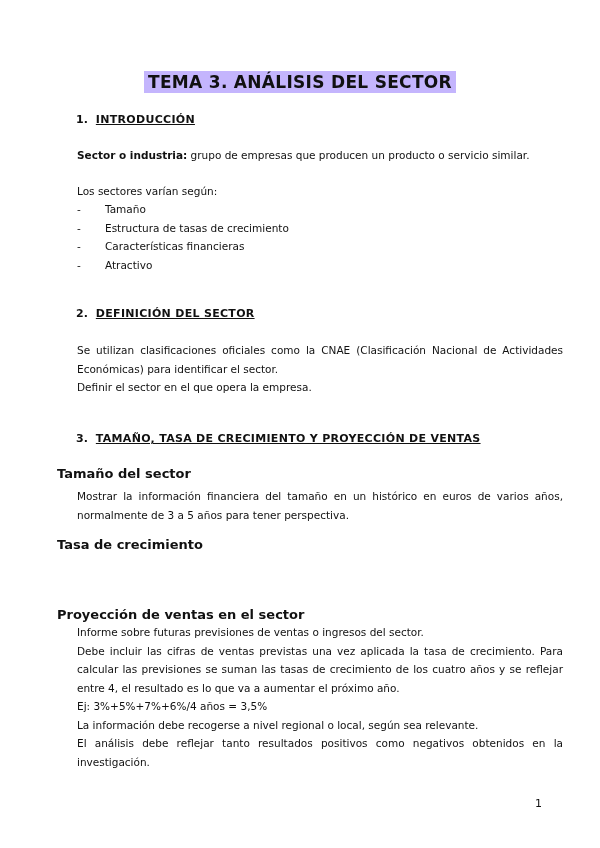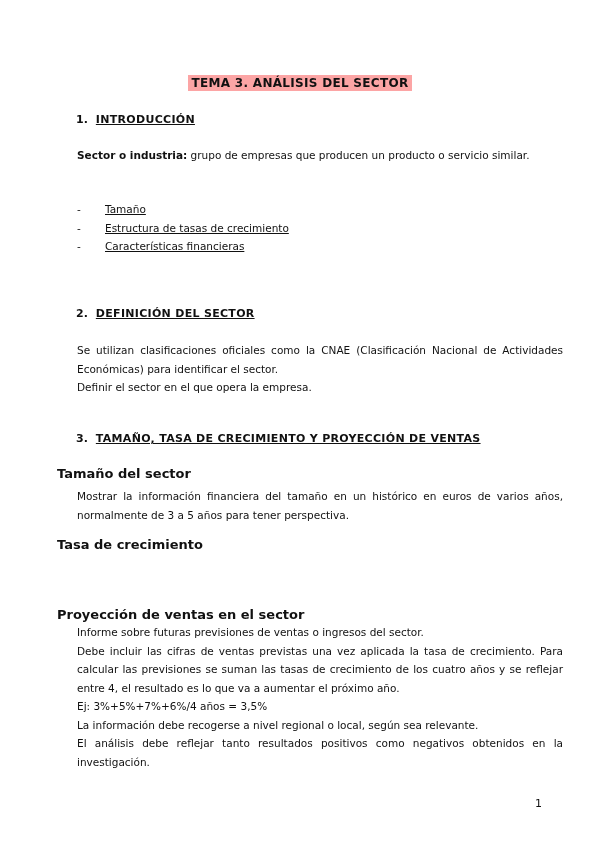--- a/index.html
+++ b/index.html
@@ -1,26 +1,26 @@
 <!DOCTYPE html>
 <html><head>
 <meta charset="utf-8">
 <style>
   html, body { margin: 0; padding: 0; background: #ffffff; }
   body { width: 600px; height: 848px; position: relative; overflow: hidden;
          font-family: "DejaVu Sans", sans-serif; color: #111; }
   .page { position: absolute; left: 0; top: 0; width: 600px; height: 848px; }
   .title { position: absolute; top: 72px; left: 0; width: 600px; text-align: center; }
-  .title span { background: #fca5a5; font-weight: bold; font-size: 12px; padding: 1px 4px; letter-spacing: 0.3px; }
+  .title span { background: #c4b5fd; font-weight: bold; font-size: 17px; padding: 1px 4px; letter-spacing: 0.3px; }
   .h { position: absolute; left: 76px; font-weight: bold; font-size: 11px; }
   .h .num { margin-right: 8px; }
   .h .txt { text-decoration: underline; letter-spacing: 0.3px; }
   .p { position: absolute; left: 57px; width: 486px; font-size: 10.5px; line-height: 18.5px; text-align: justify; margin-left: 20px; }
   .sub { position: absolute; left: 57px; font-weight: bold; font-size: 13px; }
-  .list { position: absolute; left: 77px; font-size: 10.5px; line-height: 18.5px; margin: 0; padding: 0; list-style: none; text-decoration: underline; }
+  .list { position: absolute; left: 77px; font-size: 10.5px; line-height: 18.5px; margin: 0; padding: 0; list-style: none; }
   .list li .dash { display: inline-block; width: 16px; margin-right: 12px; }
   .line { display: block; }
   .pagenum { position: absolute; left: 535px; top: 797px; font-size: 11px; }
 </style>
 </head>
 <body>
 
 <div class="page">
 
   <div class="title">
@@ -28,25 +28,27 @@
   </div>
 
   <div class="h" style="top:113px;">
     <span class="num">1.</span><span class="txt">INTRODUCCIÓN</span>
   </div>
 
   <div class="p" style="top:146px;">
     <b>Sector o industria:</b><span> grupo de empresas que producen un producto o servicio similar.</span>
   </div>
 
+  <div class="p" style="top:182px;">Los sectores varían según:</div>
 
   <ul class="list" style="top:200px;">
     <li><span class="dash">-</span><span>Tamaño</span></li>
     <li><span class="dash">-</span><span>Estructura de tasas de crecimiento</span></li>
     <li><span class="dash">-</span><span>Características financieras</span></li>
+    <li><span class="dash">-</span><span>Atractivo</span></li>
   </ul>
 
   <div class="h" style="top:307px;">
     <span class="num">2.</span><span class="txt">DEFINICIÓN DEL SECTOR</span>
   </div>
 
   <div class="p" style="top:341px;">
     <span class="line">Se utilizan clasificaciones oficiales como la CNAE (Clasificación Nacional de Actividades Económicas) para identificar el sector.</span>
     <span class="line">Definir el sector en el que opera la empresa.</span>
   </div>

